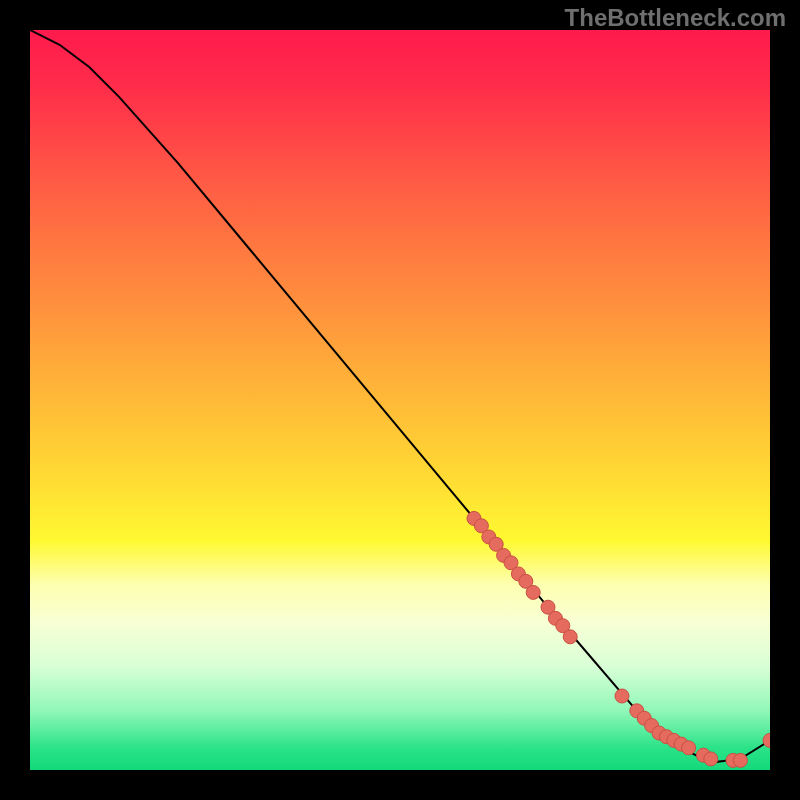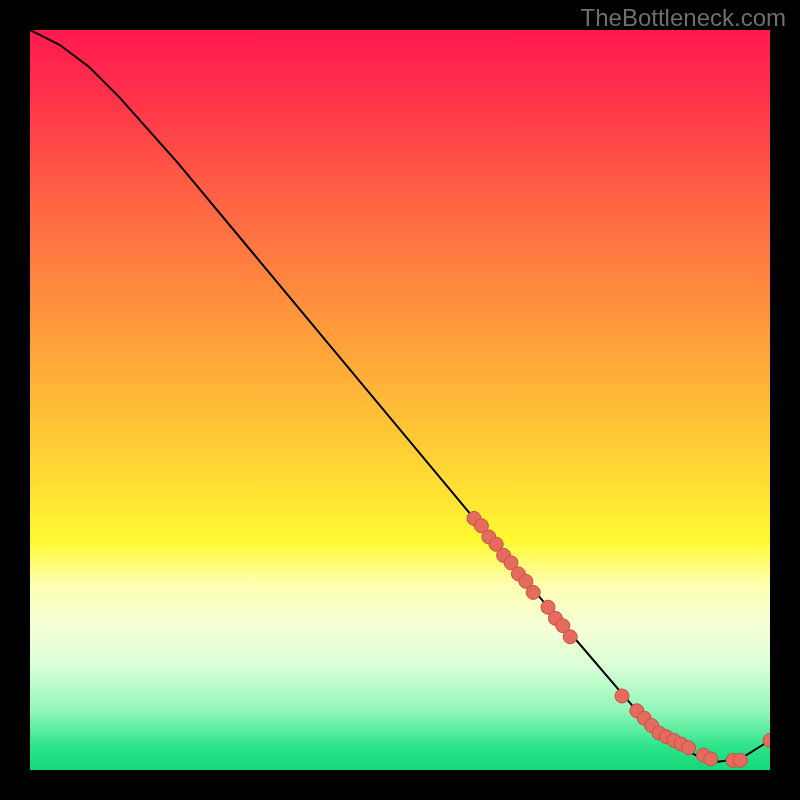--- a/index.html
+++ b/index.html
@@ -10,21 +10,21 @@
     position: relative;
     overflow: hidden;
     font-family: Arial, sans-serif;
   }
   .watermark {
     position: absolute;
     top: 4px;
     right: 14px;
     color: #6f6f6f;
     font-size: 24px;
-    font-weight: 400;
+    font-weight: 700;
     z-index: 10;
   }
   .plot-area {
     position: absolute;
     top: 30px;
     left: 30px;
     width: 740px;
     height: 740px;
     background: linear-gradient(to bottom,
       #ff1a4d 0%,

